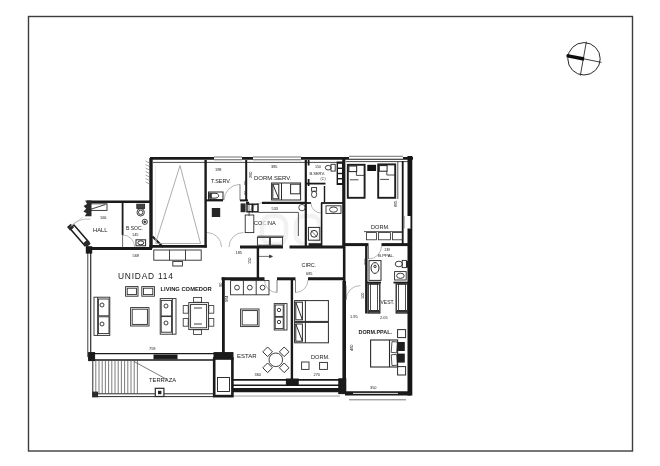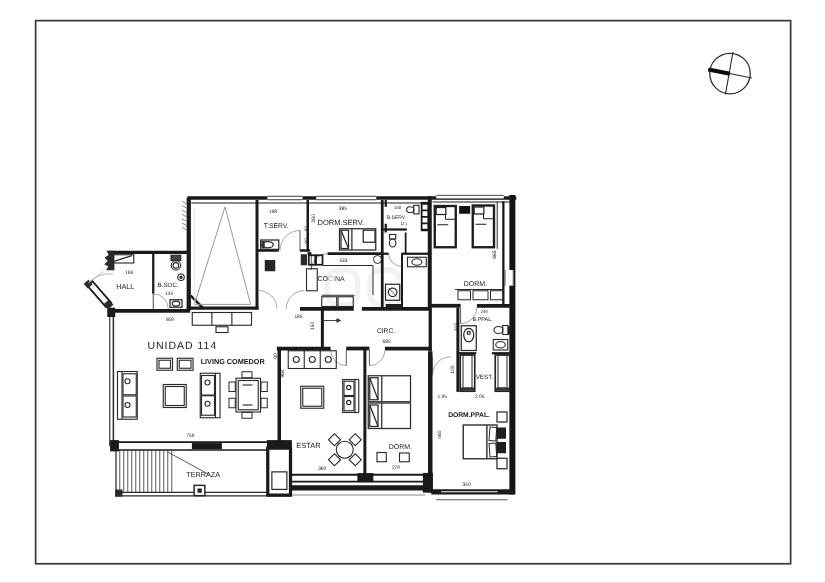--- a/index.html
+++ b/index.html
@@ -1,16 +1,16 @@
 <!DOCTYPE html>
 <html><head>
 <meta charset="utf-8">
 <style>
 html,body{margin:0;padding:0;background:#ffffff;}
-#page{position:relative;width:660px;height:466px;background:#ef4444;overflow:hidden;}
+#page{position:relative;width:660px;height:466px;background:#3b82f6;overflow:hidden;}
 svg{position:absolute;left:0;top:0;}
 text{font-family:"Liberation Sans",sans-serif;fill:#1a1a1a;}
 </style>
 </head>
 <body>
 <div id="page">
 <svg width="660" height="466" viewBox="0 0 660 466">
 
 <rect x="0" y="0" width="660" height="466" fill="#ffffff"></rect>
 

